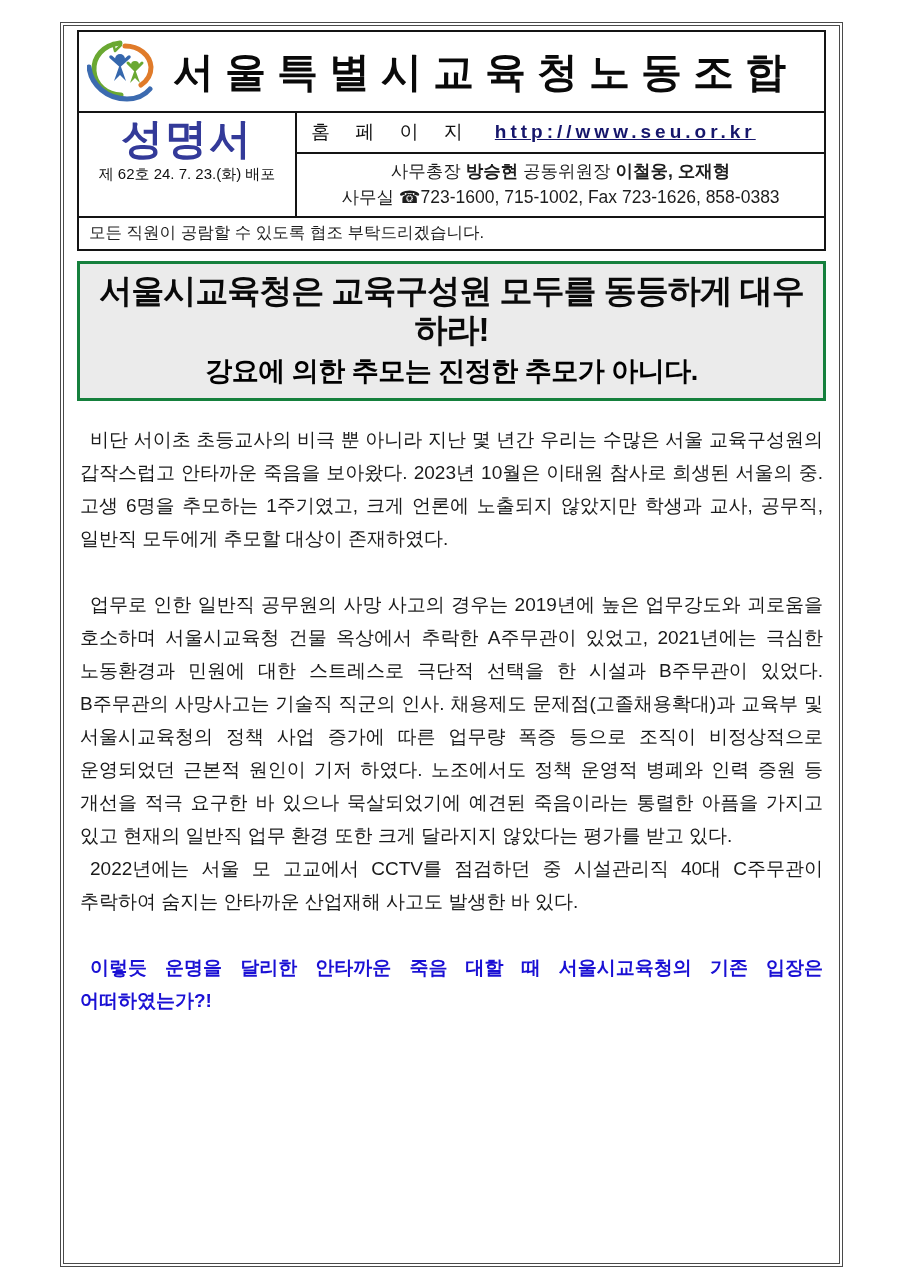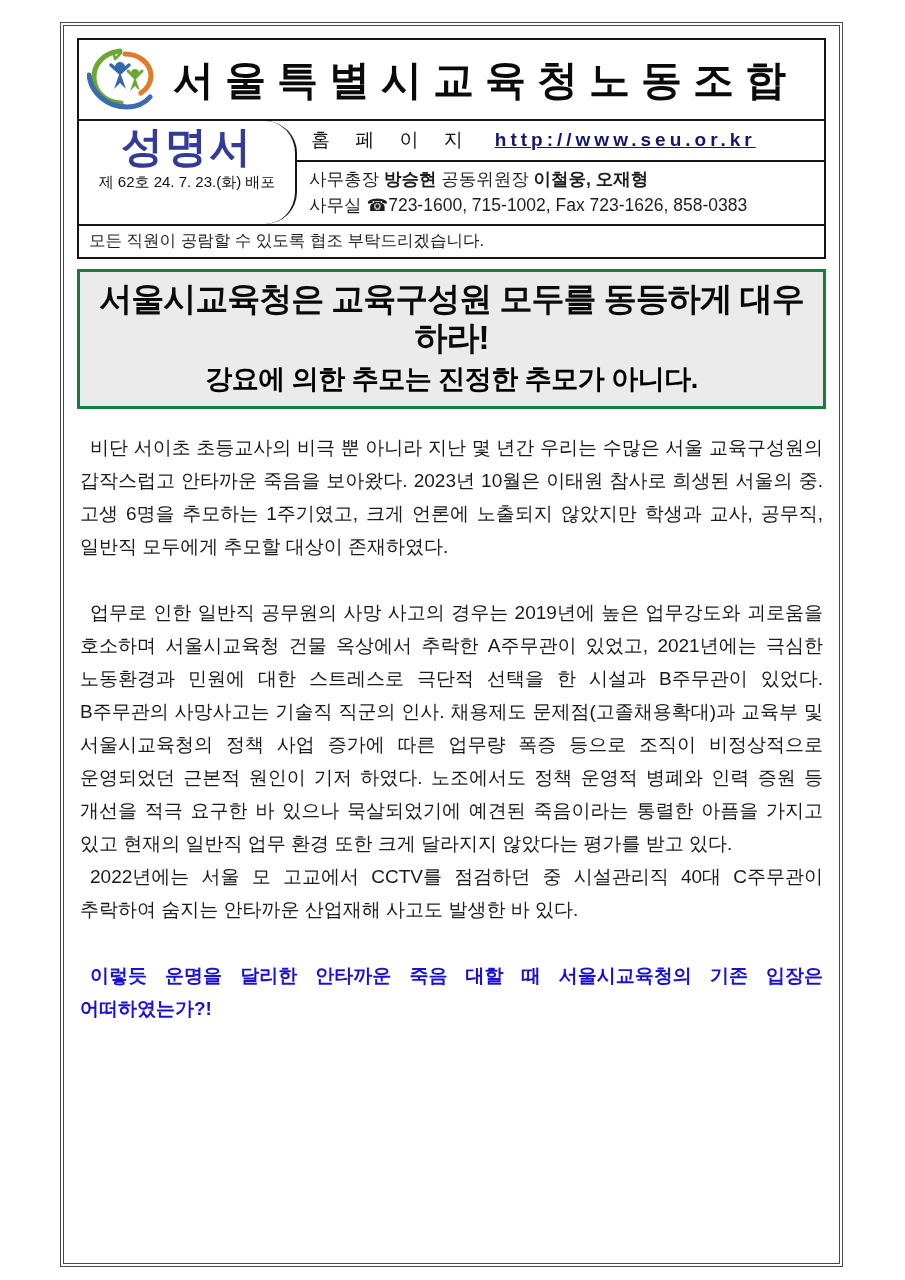--- a/index.html
+++ b/index.html
@@ -1,30 +1,30 @@
 <!DOCTYPE html>
 <html><head>
 <meta charset="utf-8">
 <style>
   html,body{margin:0;padding:0;background:#fff;font-family:"Liberation Sans","DejaVu Sans",sans-serif;}
   .page{
     position:relative;box-sizing:border-box;
     width:783px;height:1245px;margin:22px 0 0 60px;
     border:4px double #4a4a4a;background:#fff;
-    padding:12px 13px;color:#1d1d1d;
+    padding:4px 13px;color:#1d1d1d;
   }
   
   .hdr{border:2px solid #141414;}
   .hdr-top{display:flex;align-items:center;gap:14px;padding:5px 10px 4px 8px;border-bottom:2px solid #141414;}
   .org-title{font-size:41px;font-weight:600;letter-spacing:11px;color:#0a0a0a;white-space:nowrap;}
   .hdr-mid{display:flex;}
-  .hdr-left{width:212px;border-right:2px solid #141414;text-align:center;padding:4px 2px 5px;border-radius:32px;}
+  .hdr-left{width:212px;border-right:2px solid #141414;text-align:center;padding:4px 2px 5px;}
   .doc-type{font-size:42px;font-weight:800;color:#333a99;line-height:1.05;letter-spacing:2px;}
   .issue-info{font-size:15px;color:#111;margin-top:4px;white-space:nowrap;}
-  .hdr-right{flex:1;display:flex;flex-direction:column;}
+  .hdr-right{flex:1;display:flex;flex-direction:column;text-align:center;}
   .home-row{border-bottom:2px solid #141414;padding:6px 14px 7px;font-size:19px;display:flex;align-items:baseline;gap:22px;}
   .home-label{letter-spacing:10px;color:#111;}
   .home-url{letter-spacing:4px;color:#16166b;text-decoration:underline;font-weight:600;}
   .staff-rows{padding:4px 12px 5px;font-size:17.5px;line-height:1.5;}
   .staff-line{white-space:nowrap;}
   .staff-name{font-weight:800;}
   .notice-row{border-top:2px solid #141414;padding:4px 10px 5px;font-size:16.5px;}
   
   .banner{margin-top:10px;border:3px solid #15803d;background:#ebebeb;text-align:center;padding:7px 4px 9px;}
   .banner-title{font-size:33px;font-weight:800;color:#0a0a0a;letter-spacing:-1px;line-height:1.2;}

